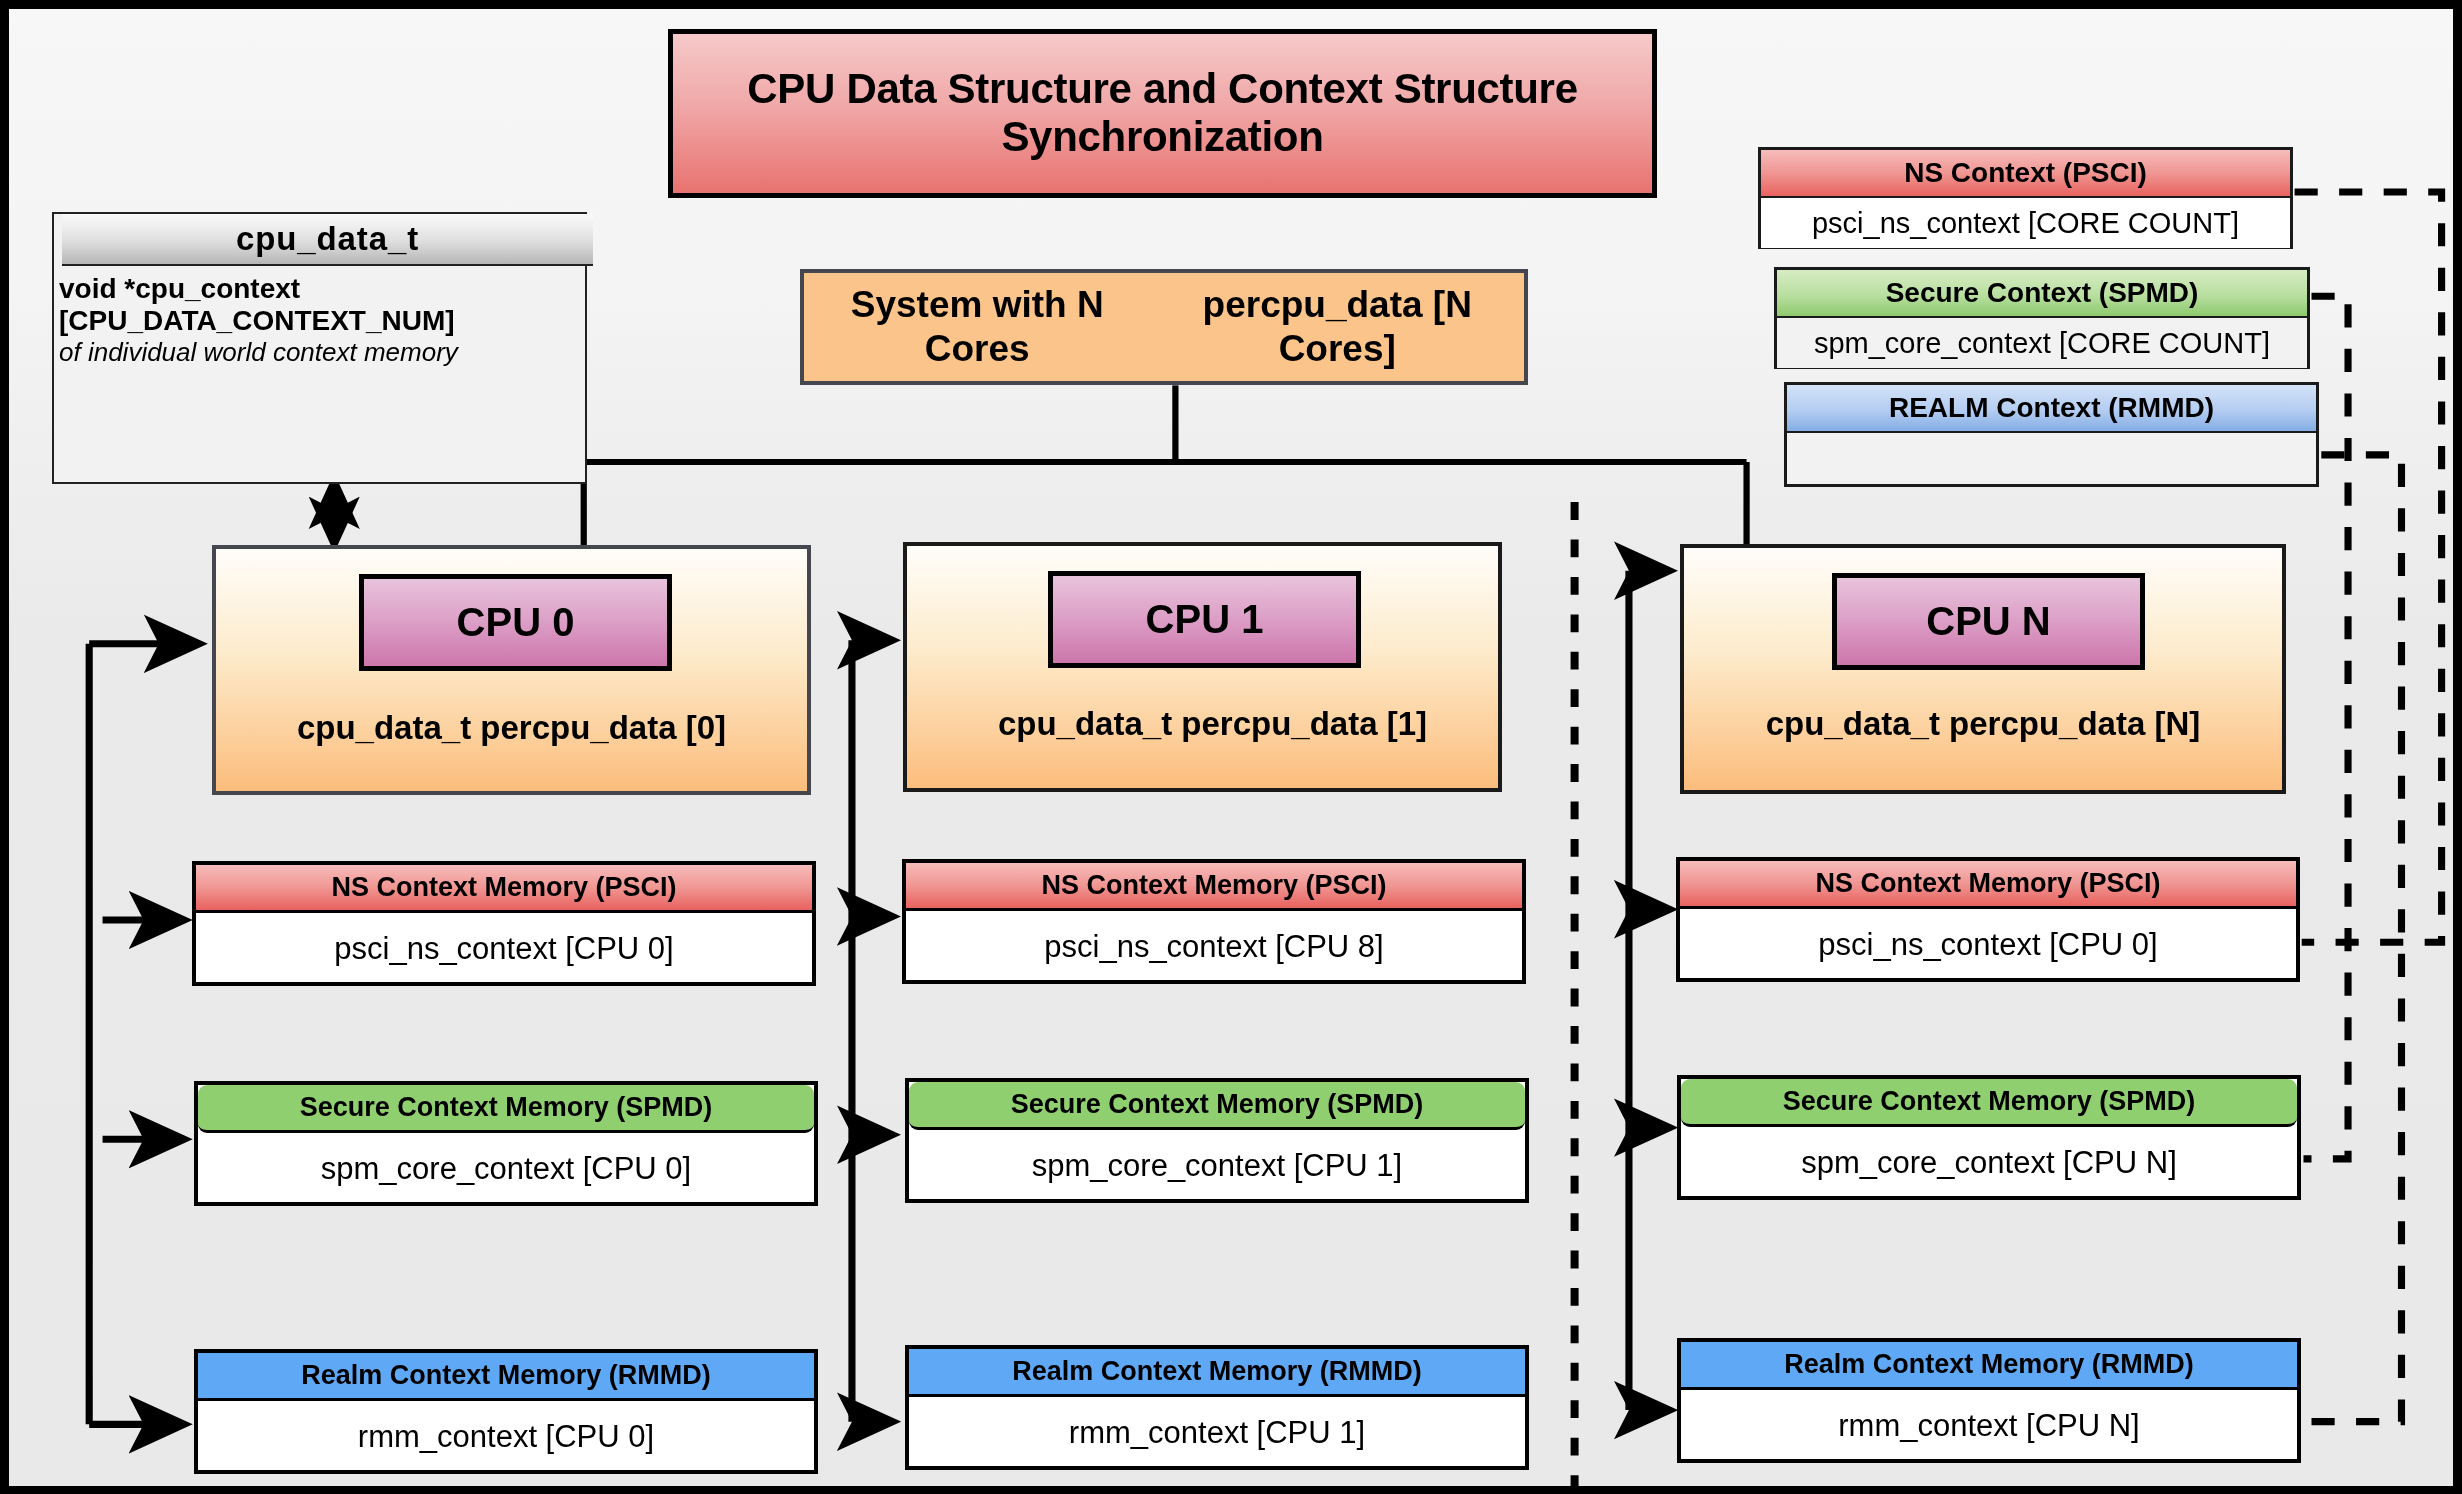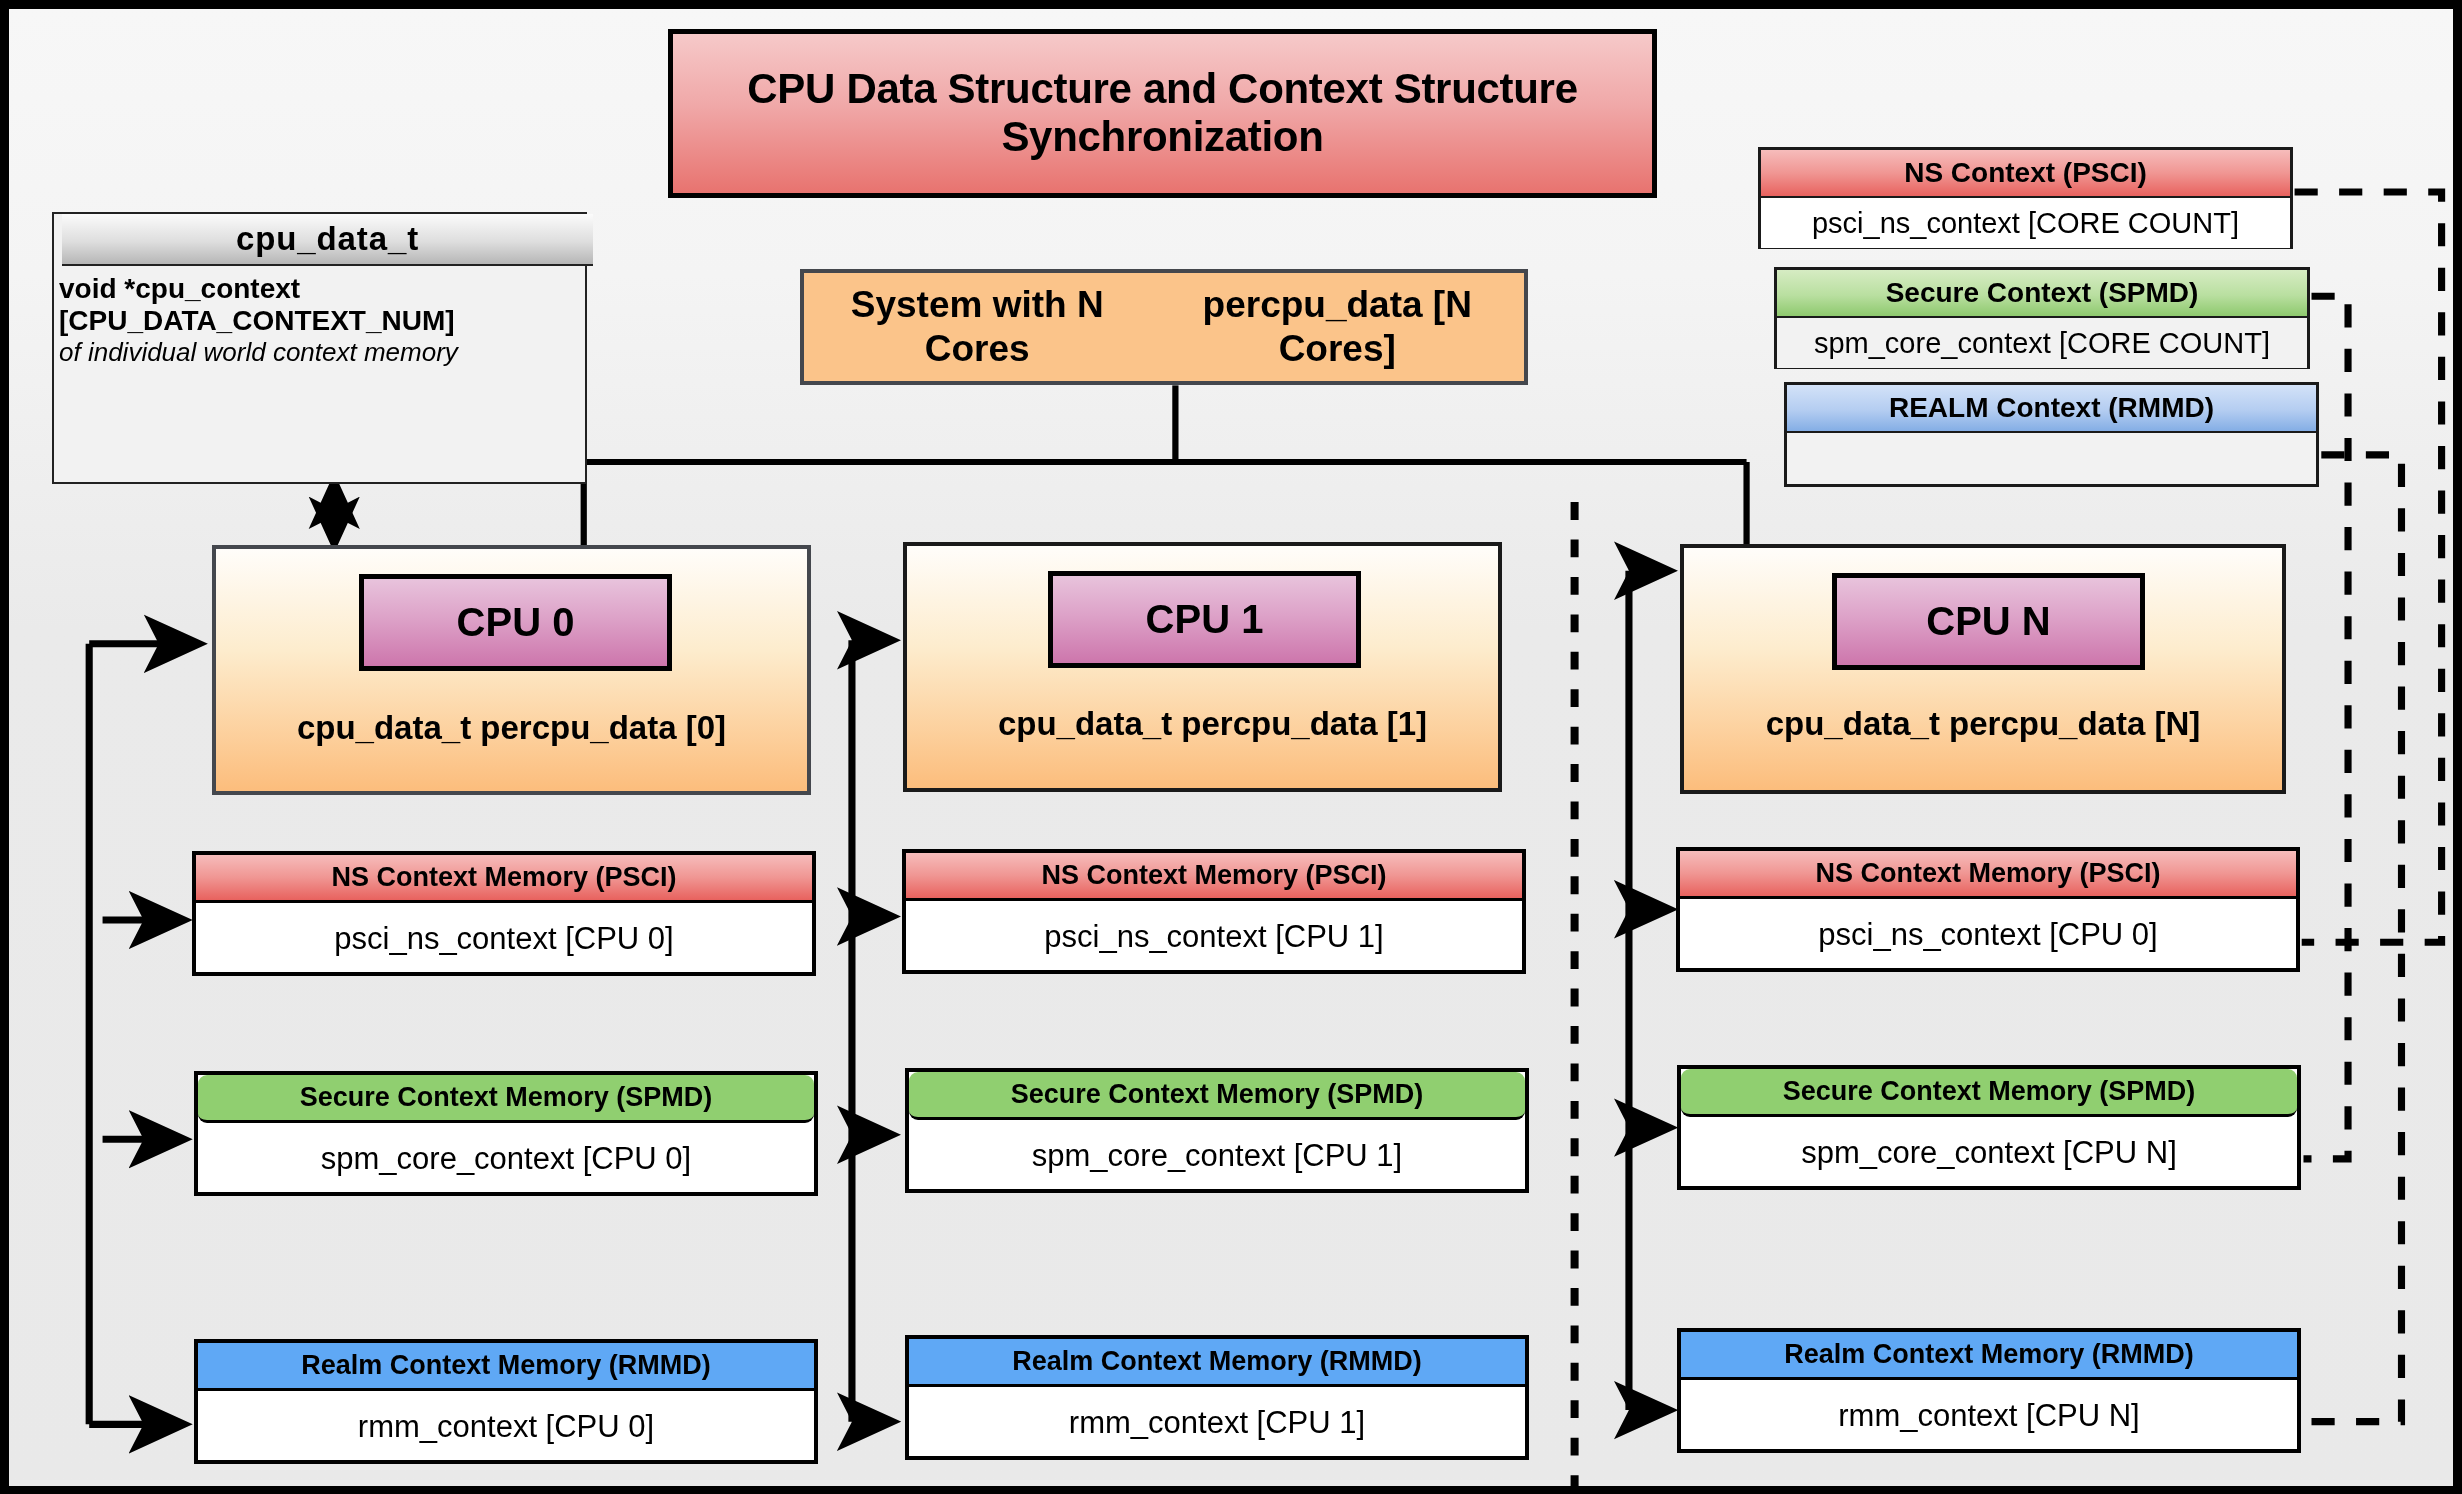--- a/index.html
+++ b/index.html
@@ -99,21 +99,21 @@
 
   #cpu1-box{left:894px;top:533px;width:599px;height:250px;border-color:#1a1a1a;}
   #cpu1-chip{left:141px;top:25px;width:303px;height:87px;}
   #cpu1-cap{top:159px;padding-left:10px;}
 
   #cpuN-box{left:1671px;top:535px;width:606px;height:250px;border-color:#1a1a1a;}
   #cpuN-chip{left:148px;top:25px;width:303px;height:87px;}
   #cpuN-cap{top:157px;}
 
   
-  .mem-box{border:4.5px solid #000;background:#ffffff;}
+  .mem-box{border:4.5px solid #000;background:#ffffff;margin-top:10px;}
   .mem-head{height:45px;border-bottom:3.6px solid #000;display:flex;align-items:center;justify-content:center;}
   .mem-head .t{font-size:27px;font-weight:bold;color:#000;}
   .mem-body{height:71px;display:flex;align-items:center;justify-content:center;}
   .mem-body .t{font-size:31px;color:#000;}
   .mh-red{background:linear-gradient(to bottom,#f6bcbb 0%,#f09693 50%,#e8625e 100%);}
   .mh-green{background:#90cf70;border-radius:9px;}
   .mh-blue{background:#5fa8f5;}
 
   
   #m0-ns{left:183px;top:842px;width:624px;height:125px;}
@@ -276,21 +276,21 @@
       <span class="t">CPU 1</span>
     </div>
     <div class="cpu-caption" id="cpu1-cap">cpu_data_t percpu_data [1]</div>
   </div>
 
   <div class="node mem-box" id="m1-ns">
     <div class="mem-head mh-red">
       <span class="t">NS Context Memory (PSCI)</span>
     </div>
     <div class="mem-body">
-      <span class="t">psci_ns_context [CPU 1]</span>
+      <span class="t">psci_ns_context [CPU 8]</span>
     </div>
   </div>
   <div class="node mem-box" id="m1-sec">
     <div class="mem-head mh-green">
       <span class="t">Secure Context Memory (SPMD)</span>
     </div>
     <div class="mem-body">
       <span class="t">spm_core_context [CPU 1]</span>
     </div>
   </div>

